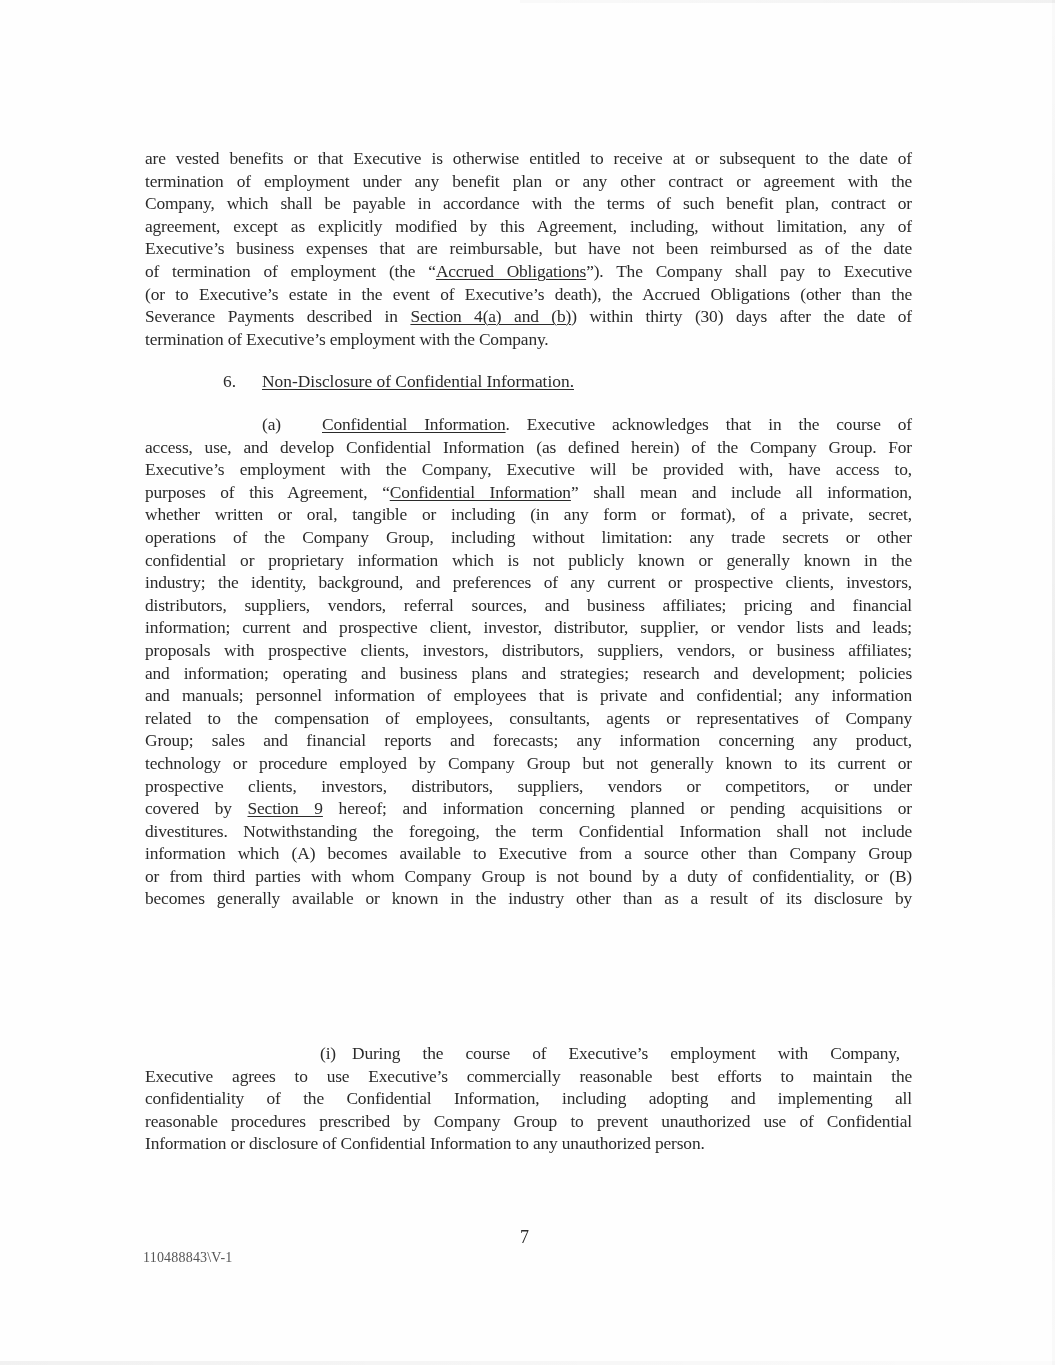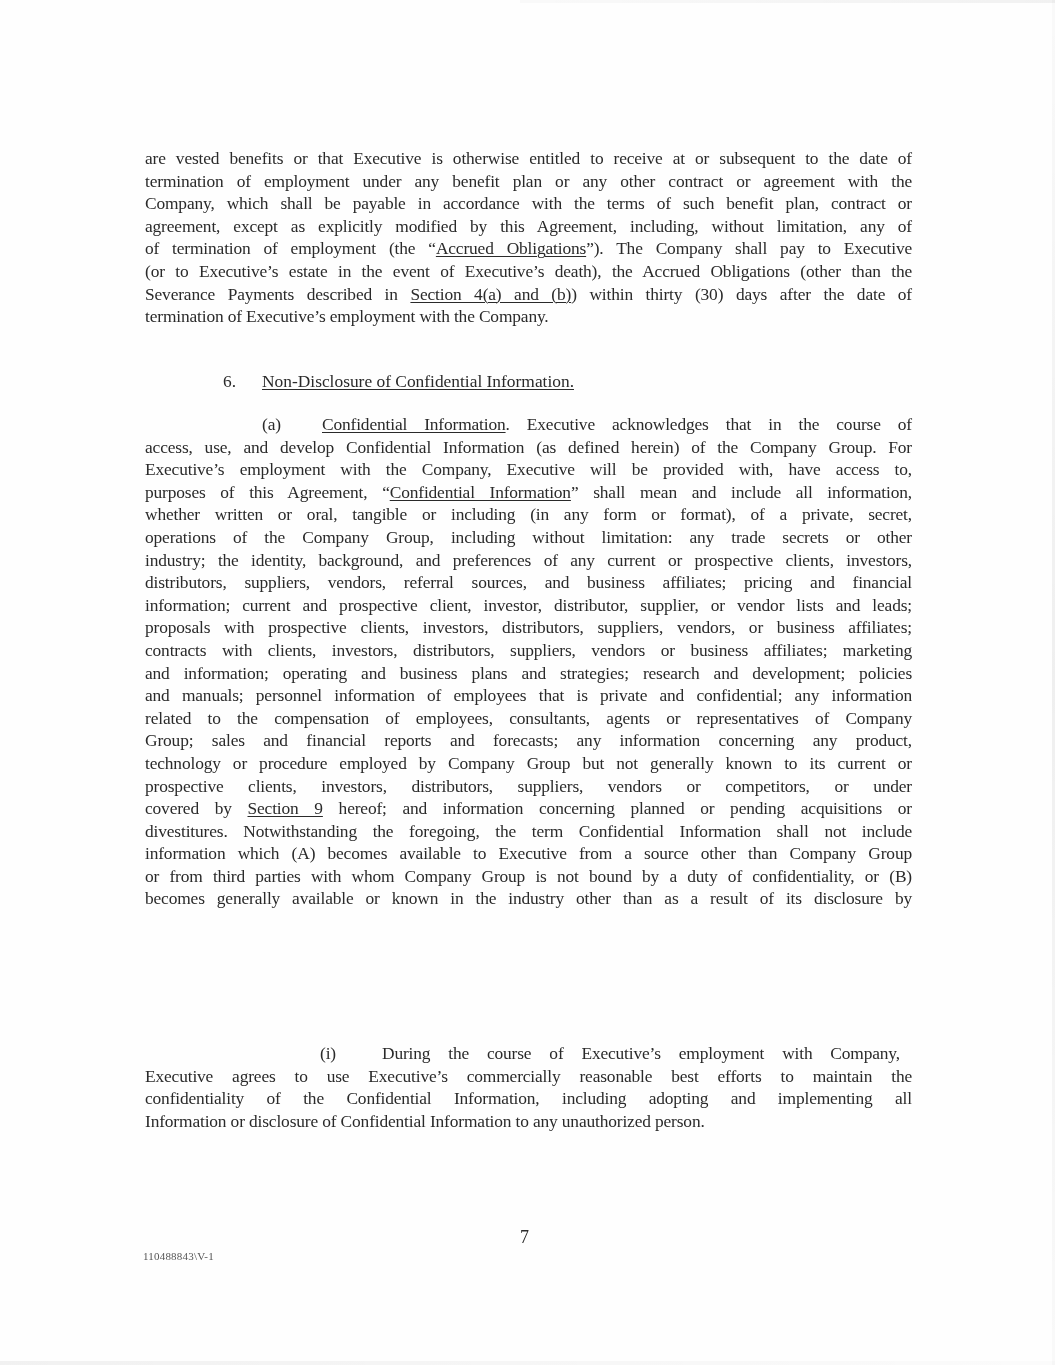--- a/index.html
+++ b/index.html
@@ -91,51 +91,52 @@
       position: relative;
       display: block;
       height: 22.6px;
       white-space: nowrap;
     }
     .first-line-i .marker {
       position: absolute; left: 175px;
     }
     .first-line-i .rest {
       position: absolute; left: 207px; right: 12px;
-      text-align: justify; text-align-last: justify; margin-left: 30px;
+      text-align: justify; text-align-last: justify;
     }
     .page-number {
       position: absolute;
       top: 1227px;
       left: 520px;
       font-size: 18px;
       color: #2a2a2a;
     }
     .doc-code {
       position: absolute;
       top: 1250px;
       left: 143px;
-      font-size: 11px;
+      font-size: 14px;
       color: #555;
       letter-spacing: 0.2px;
     }
   </style>
 </head>
 <body>
 
 <div class="page">
   <div class="scan-edge-top"></div>
   <div class="scan-edge-right"></div>
   <div class="scan-edge-bottom"></div>
 
   <div class="block p1">
     <span class="line">are vested benefits or that Executive is otherwise entitled to receive at or subsequent to the date of</span>
     <span class="line">termination of employment under any benefit plan or any other contract or agreement with the</span>
     <span class="line">Company, which shall be payable in accordance with the terms of such benefit plan, contract or</span>
     <span class="line">agreement, except as explicitly modified by this Agreement, including, without limitation, any of</span>
+    <span class="line">Executive’s business expenses that are reimbursable, but have not been reimbursed as of the date</span>
     <span class="line"><span>of termination of employment (the “</span><span class="u">Accrued Obligations</span><span>”).  The Company shall pay to Executive</span></span>
     <span class="line">(or to Executive’s estate in the event of Executive’s death), the Accrued Obligations (other than the</span>
     <span class="line"><span>Severance Payments described in </span><span class="u">Section 4(a) and (b)</span><span>) within thirty (30) days after the date of</span></span>
     <span class="line last">termination of Executive’s employment with the Company.</span>
   </div>
 
   <div class="heading">
     <span class="num">6.</span>
     <span class="title u">Non-Disclosure of Confidential Information.</span>
   </div>
@@ -143,43 +144,44 @@
   <div class="block pa">
     <span class="first-line-a">
       <span class="marker">(a)</span>
       <span class="rest"><span class="u">Confidential Information</span><span>. Executive acknowledges that in the course of</span></span>
     </span>
     <span class="line">access, use, and develop Confidential Information (as defined herein) of the Company Group.  For</span>
     <span class="line">Executive’s employment with the Company, Executive will be provided with, have access to,</span>
     <span class="line"><span>purposes of this Agreement, “</span><span class="u">Confidential Information</span><span>” shall mean and include all information,</span></span>
     <span class="line">whether written or oral, tangible or including (in any form or format), of a private, secret,</span>
     <span class="line">operations of the Company Group, including without limitation:  any trade secrets or other</span>
+    <span class="line">confidential or proprietary information which is not publicly known or generally known in the</span>
     <span class="line">industry; the identity, background, and preferences of any current or prospective clients, investors,</span>
     <span class="line">distributors, suppliers, vendors, referral sources, and business affiliates; pricing and financial</span>
     <span class="line">information; current and prospective client, investor, distributor, supplier, or vendor lists and leads;</span>
     <span class="line">proposals with prospective clients, investors, distributors, suppliers, vendors, or business affiliates;</span>
-    <span class="line">contracts with clients, investors, distributors, suppliers, vendors or business affiliates; marketing</span>
     <span class="line">and information; operating and business plans and strategies; research and development; policies</span>
     <span class="line">and manuals; personnel information of employees that is private and confidential; any information</span>
     <span class="line">related to the compensation of employees, consultants, agents or representatives of Company</span>
     <span class="line">Group; sales and financial reports and forecasts; any information concerning any product,</span>
     <span class="line">technology or procedure employed by Company Group but not generally known to its current or</span>
     <span class="line">prospective clients, investors, distributors, suppliers, vendors or competitors, or under</span>
     <span class="line"><span>covered by </span><span class="u">Section 9</span><span> hereof; and information concerning planned or pending acquisitions or</span></span>
     <span class="line">divestitures.  Notwithstanding the foregoing, the term Confidential Information shall not include</span>
     <span class="line">information which (A) becomes available to Executive from a source other than Company Group</span>
     <span class="line">or from third parties with whom Company Group is not bound by a duty of confidentiality, or (B)</span>
     <span class="line">becomes generally available or known in the industry other than as a result of its disclosure by</span>
   </div>
 
   <div class="block pi">
     <span class="first-line-i">
       <span class="marker">(i)</span>
       <span class="rest">During the course of Executive’s employment with Company,</span>
     </span>
     <span class="line">Executive agrees to use Executive’s commercially reasonable best efforts to maintain the</span>
     <span class="line">confidentiality of the Confidential Information, including adopting and implementing all</span>
+    <span class="line">reasonable procedures prescribed by Company Group to prevent unauthorized use of Confidential</span>
     <span class="line last">Information or disclosure of Confidential Information to any unauthorized person.</span>
   </div>
 
   <div class="page-number">7</div>
   <div class="doc-code">110488843\V-1</div>
 </div>
 
 </body></html>

